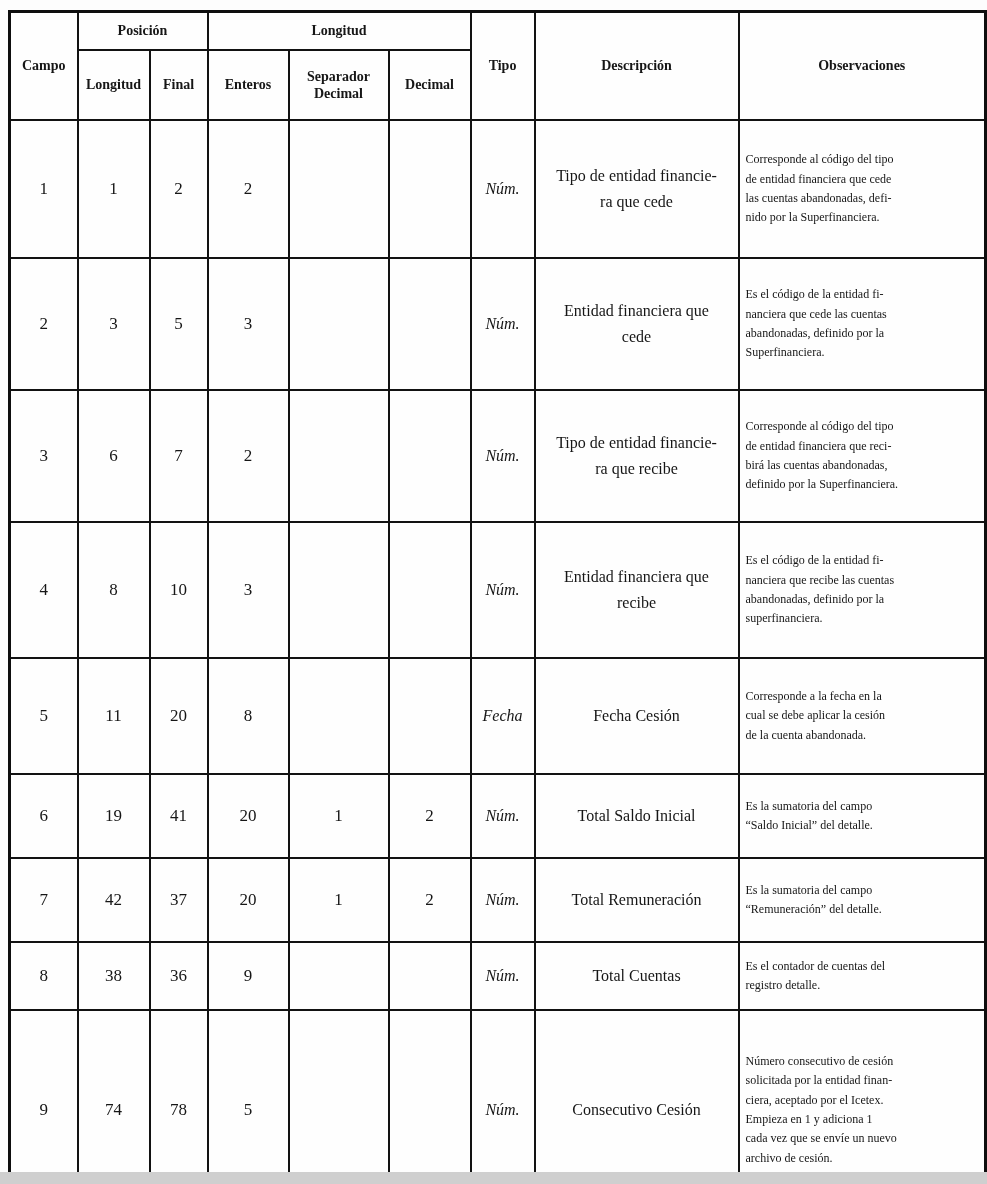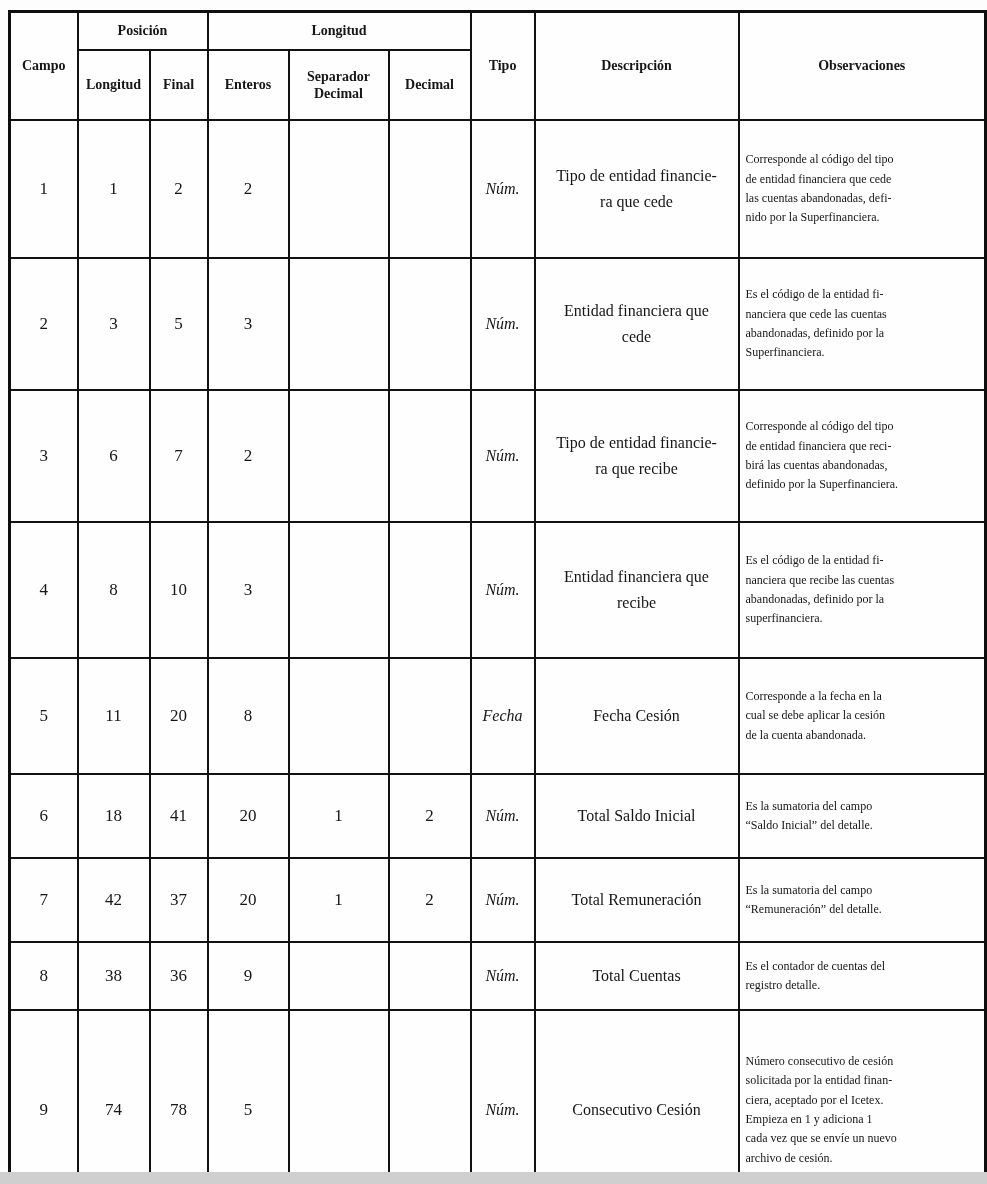--- a/index.html
+++ b/index.html
@@ -217,21 +217,21 @@
       <td class="num"></td>
       <td class="tipo">Fecha</td>
       <td class="desc">Fecha Cesión</td>
       <td class="obs">Corresponde a la fecha en la
 cual se debe aplicar la cesión
 de la cuenta abandonada.</td>
     </tr>
 
     <tr>
       <td class="num">6</td>
-      <td class="num">18</td>
+      <td class="num">19</td>
       <td class="num">41</td>
       <td class="num">20</td>
       <td class="num">1</td>
       <td class="num">2</td>
       <td class="tipo">Núm.</td>
       <td class="desc">Total Saldo Inicial</td>
       <td class="obs">Es la sumatoria del campo
 “Saldo Inicial” del detalle.</td>
     </tr>
 

